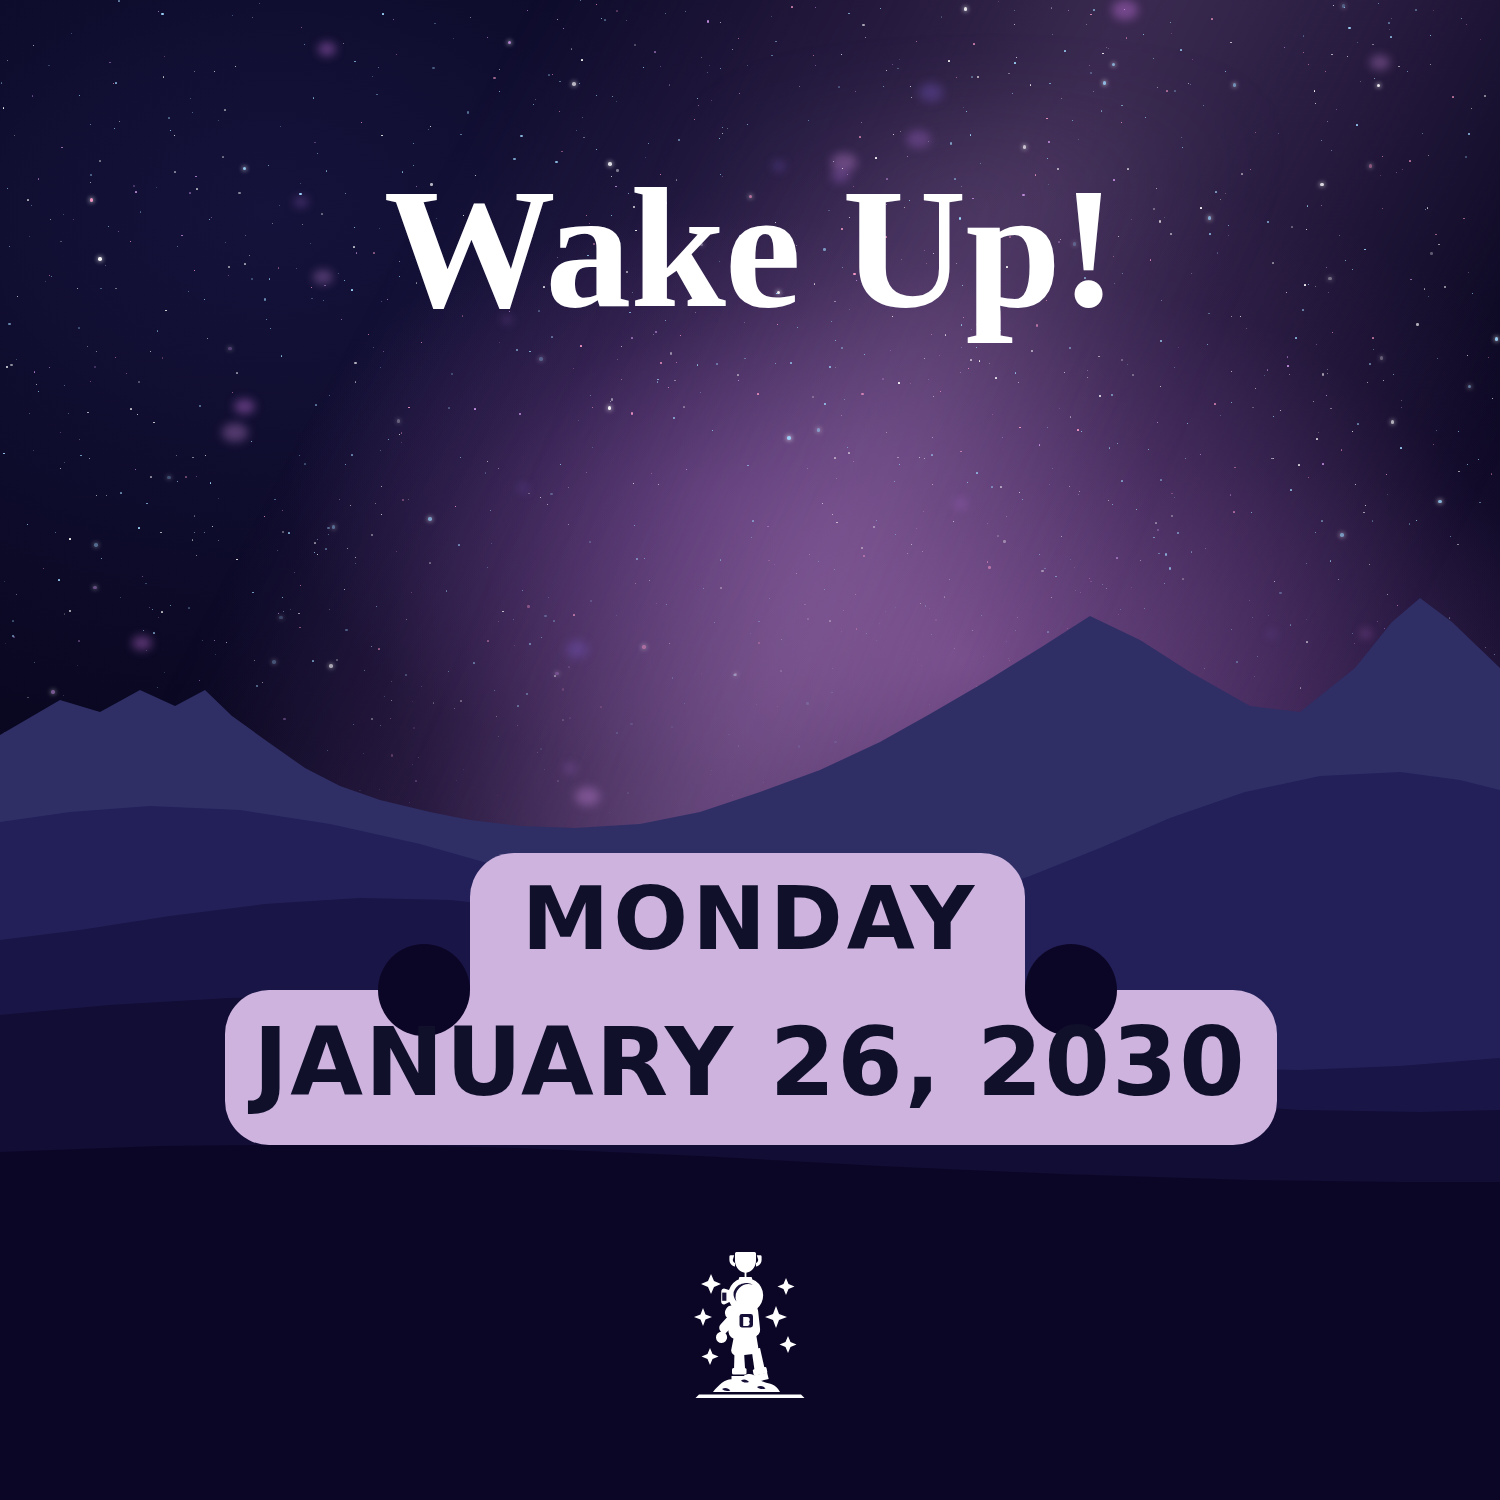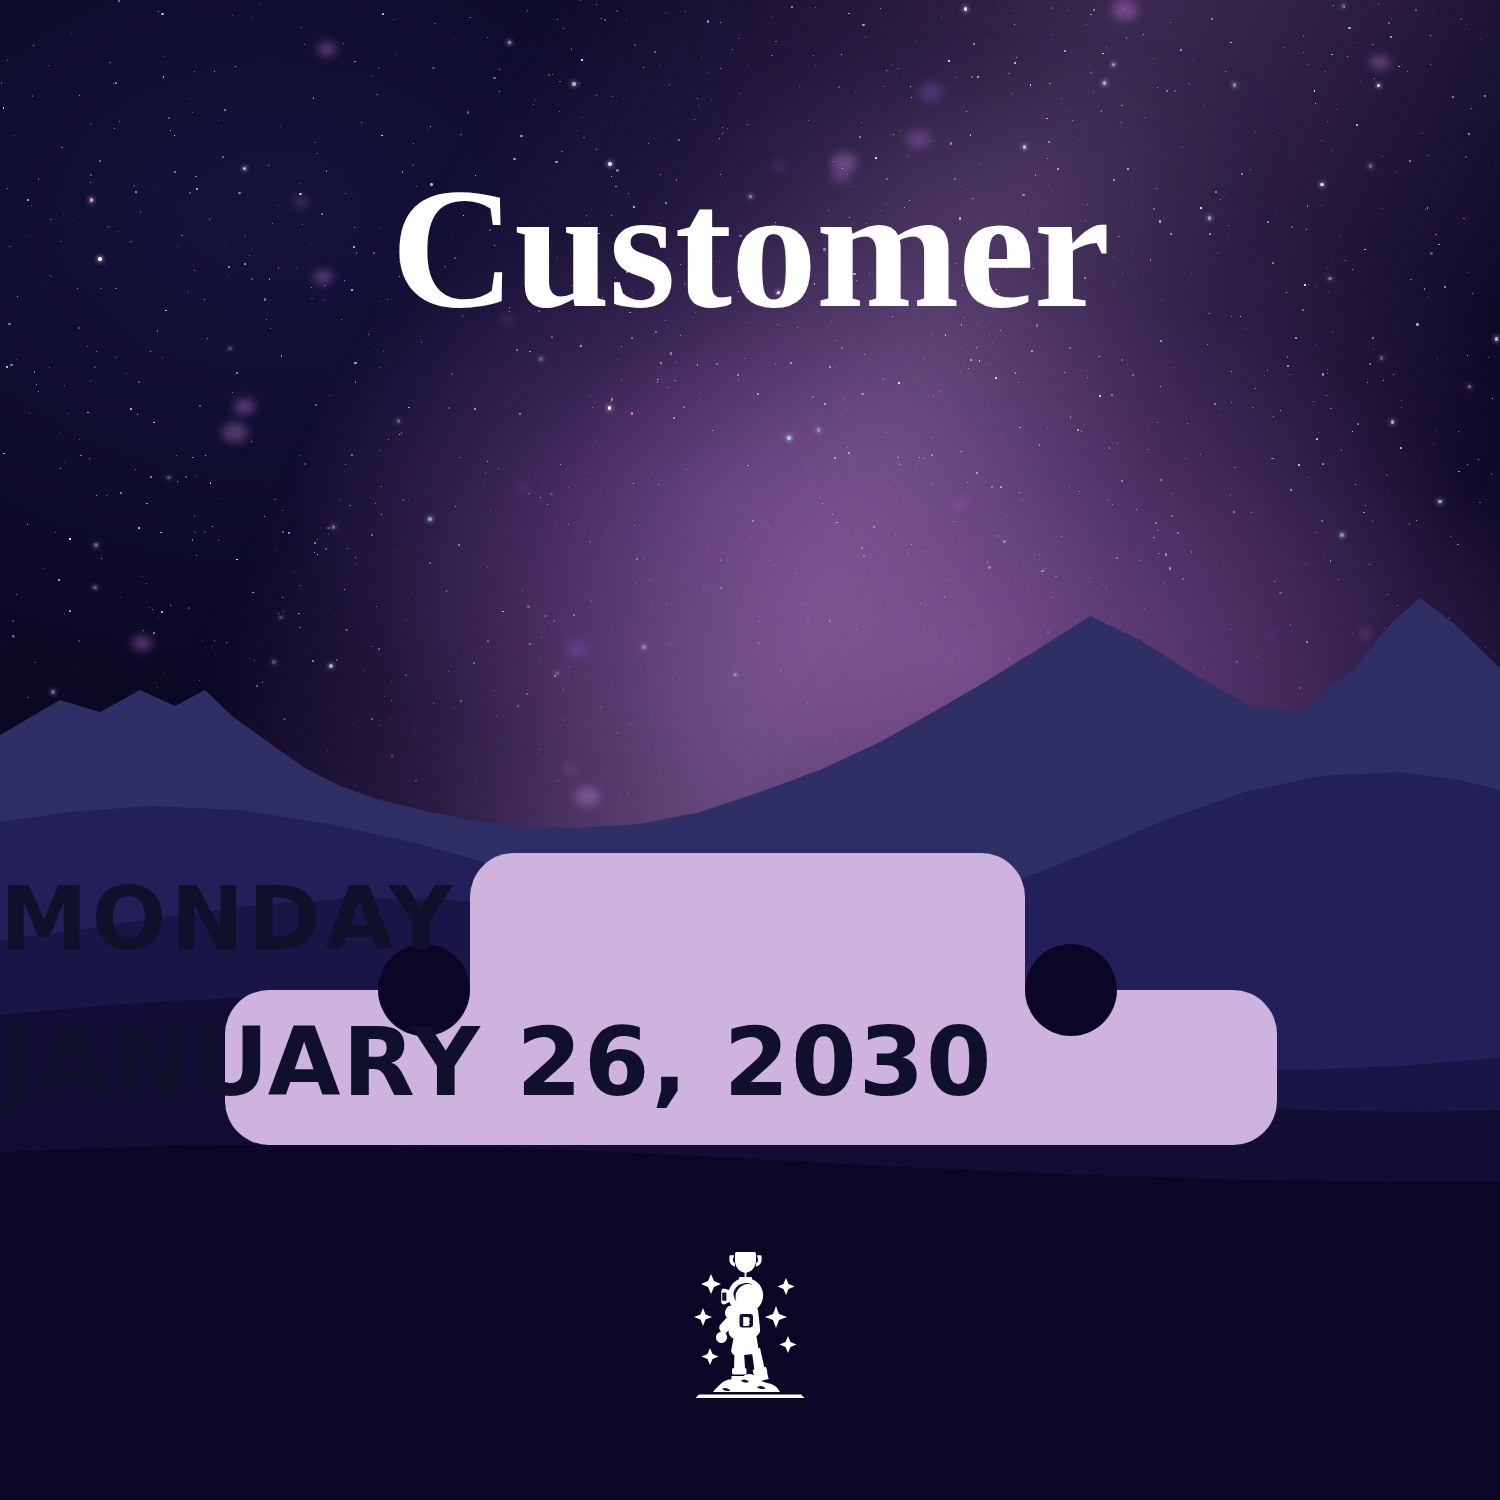--- a/index.html
+++ b/index.html
@@ -101,20 +101,21 @@
   .notch.r{left:1025px;top:137px;}
   .notch::after{
     content:"";position:absolute;width:92px;height:92px;border-radius:50%;
     background:#0c0626;
   }
   .notch.l::after{right:0;bottom:0;}
   .notch.r::after{left:0;bottom:0;}
 
   .badge-line{
     position:absolute;left:0;right:0;
+    text-align:center;
     color:#10102b;
     font-family:"DejaVu Sans", sans-serif;
     font-weight:700;
     letter-spacing:2px;
     white-space:nowrap;
   }
   .badge-line.day{top:22px;font-size:88px;line-height:1;letter-spacing:4px;}
   .badge-line.date{top:163px;font-size:94px;line-height:1;letter-spacing:2px;}
 
   
@@ -1534,21 +1535,21 @@
       <path fill="#120d35" d="M0 1015 L110 1005 L230 998 L360 996 L490 1002 L620 1016
            L750 1038 L880 1062 L1010 1084 L1150 1100 L1300 1110 L1420 1112 L1500 1110
            L1500 1500 L0 1500 Z"></path>
 
       <path fill="#0c0626" d="M0 1152 L160 1146 L340 1144 L520 1148 L700 1156 L880 1166
            L1060 1174 L1250 1180 L1400 1182 L1500 1182 L1500 1500 L0 1500 Z"></path>
     </svg>
   </div>
 
   <div class="headline">
-    <span class="ln">Customer</span>
+    <span class="ln">Wake Up!</span>
   </div>
 
   <div class="badge-wrap">
     <div class="badge-top"></div>
     <div class="badge-top-fill"></div>
     <div class="badge-bottom"></div>
     <div class="notch l"></div>
     <div class="notch r"></div>
     <div class="badge-line day">MONDAY</div>
     <div class="badge-line date">JANUARY 26, 2030</div>

